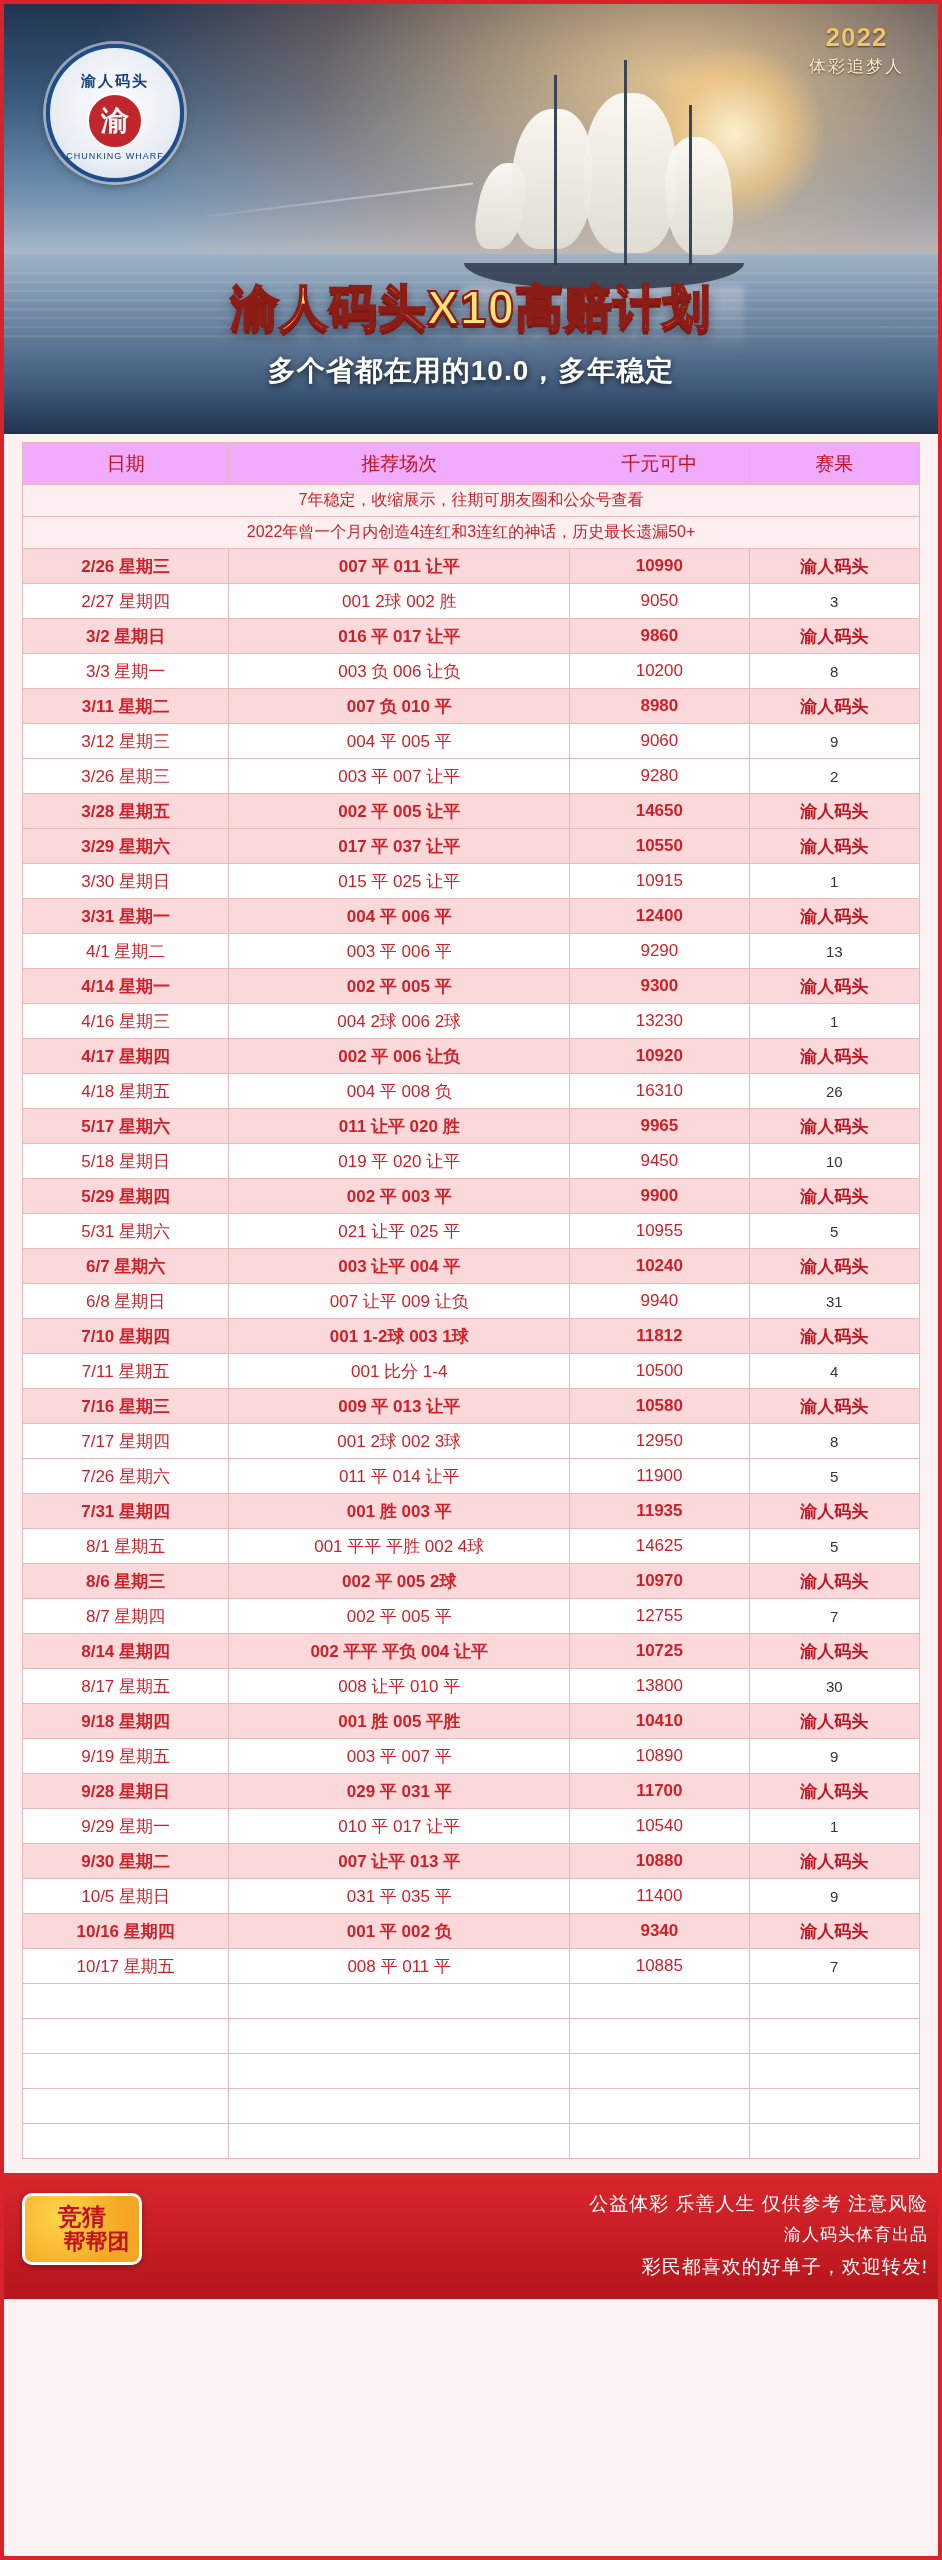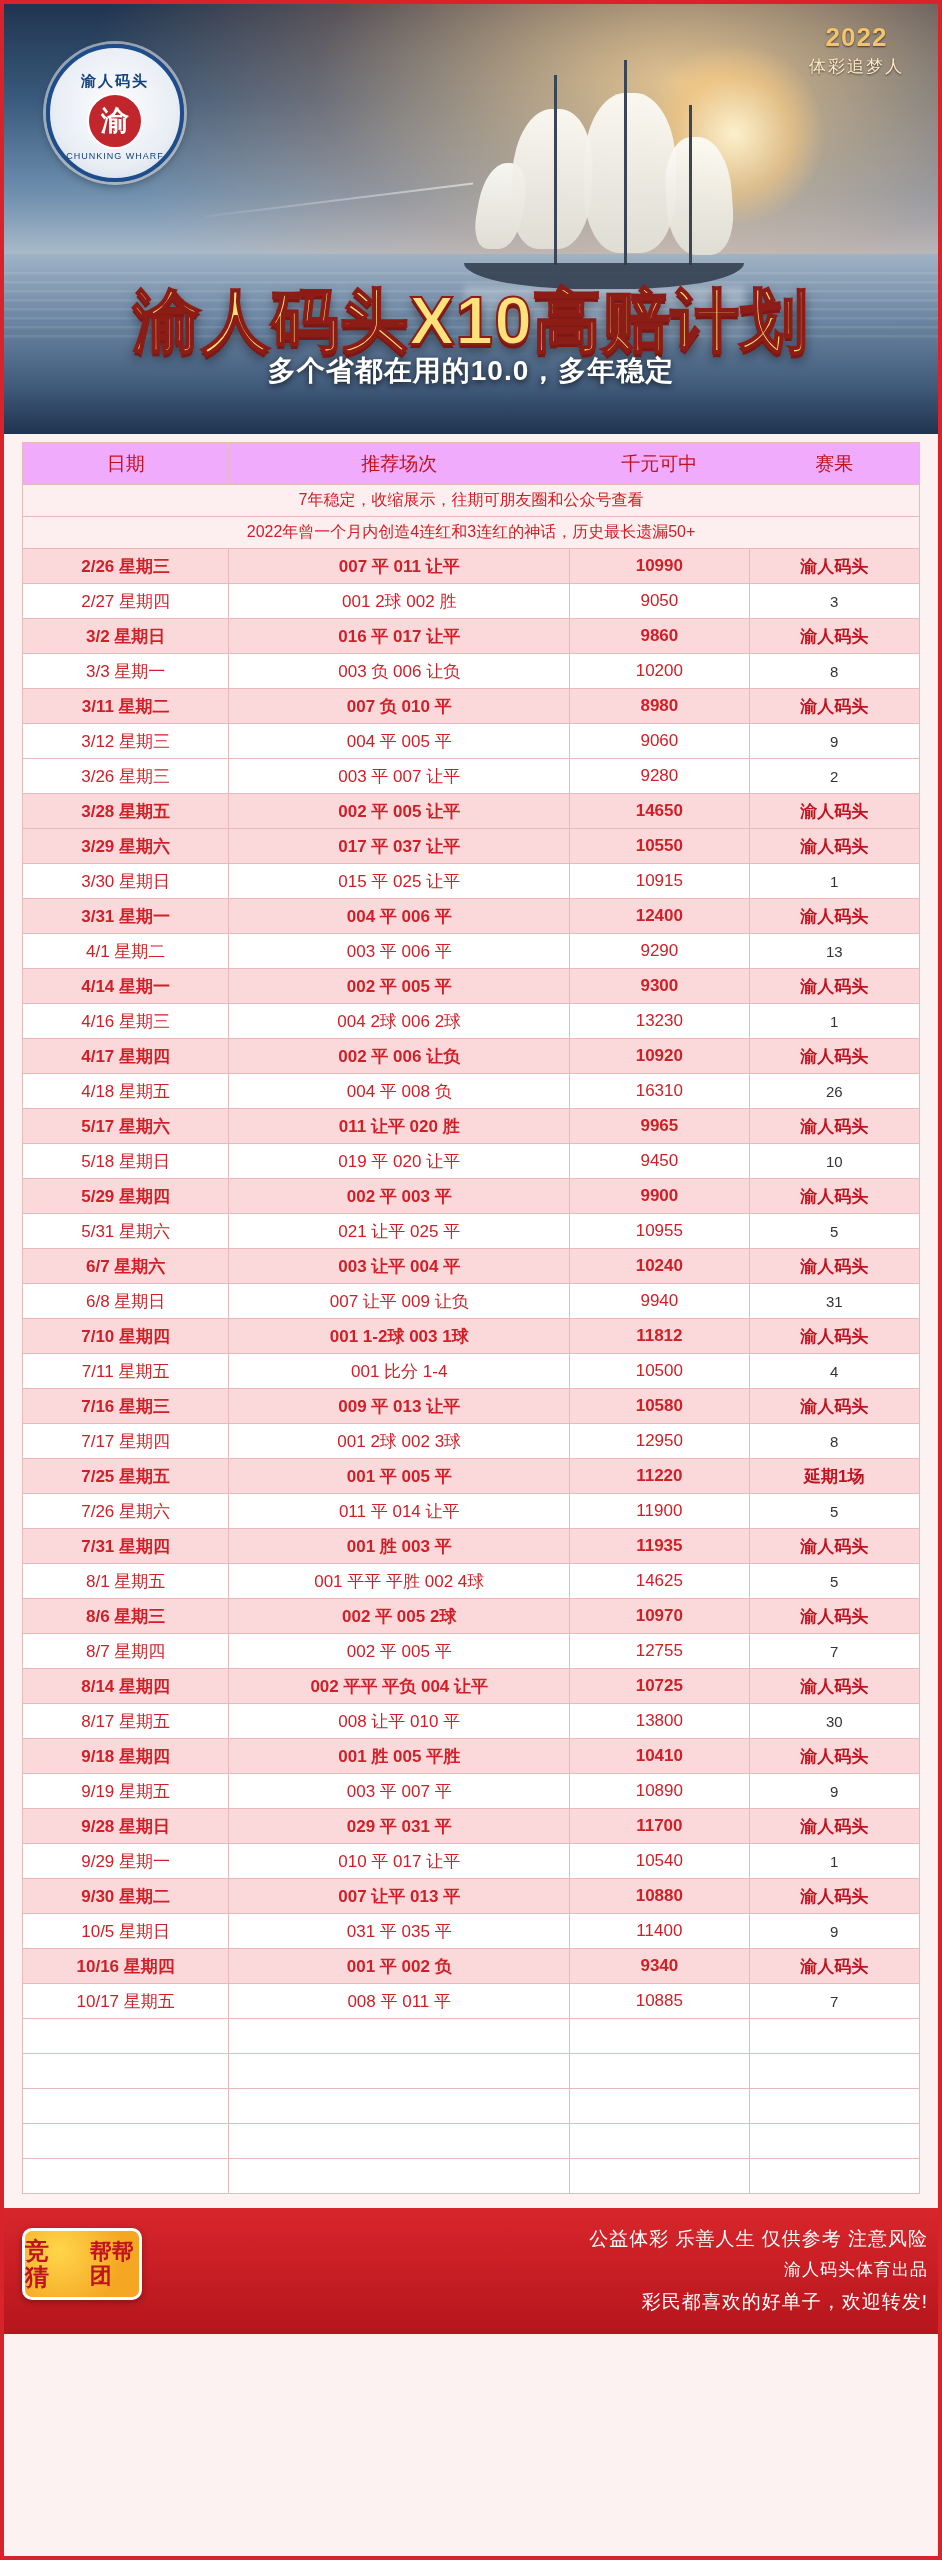--- a/index.html
+++ b/index.html
@@ -110,21 +110,21 @@
     text-shadow: 0 1px 2px rgba(0,0,0,.6);
   }
   .corner-mark .cm-txt{
     font-size:17px; color:#ffe9c6; letter-spacing:2px; margin-top:2px;
     text-shadow: 0 1px 2px rgba(0,0,0,.6);
   }
 
   
   .hero-title{
     position:absolute; left:0; right:0; top:272px; text-align:center;
-    font-size:68px; font-weight:bold; letter-spacing:1px;
+    font-size:48px; font-weight:bold; letter-spacing:1px;
     color:#ffe27a;
     -webkit-text-stroke: 2px #8c1c16;
     text-shadow: 0 4px 0 #7c1713, 0 6px 12px rgba(0,0,0,.55);
   }
   .hero-sub{
     position:absolute; left:0; right:0; top:348px; text-align:center;
     font-size:28px; font-weight:bold; color:#ffffff;
     text-shadow: 0 2px 6px rgba(0,0,0,.75);
     letter-spacing:1px;
   }
@@ -175,21 +175,21 @@
     background: linear-gradient(to bottom,#d8262c,#b5161c);
     padding:14px 10px 16px 10px;
     position:relative;
     min-height:110px;
   }
   .footer-badge{
     position:absolute; left:18px; top:20px; width:120px; height:72px;
     background: radial-gradient(circle at 30% 30%, #ffd54a, #f5a623 70%);
     border-radius:10px;
     border:3px solid #fff;
-    display:flex; flex-direction:row; align-items:center; justify-content:center;
+    display:flex; flex-direction:column; align-items:center; justify-content:center;
     color:#c1121f; font-weight:bold; line-height:1.1;
     box-shadow: 0 2px 6px rgba(0,0,0,.3);
   }
   .footer-badge .fb1{ font-size:24px; }
   .footer-badge .fb2{ font-size:22px;margin-left:29px; }
   .footer-lines{
     text-align:right; color:#ffffff;
   }
   .footer-lines .fl{ font-size:19px; line-height:1.75; letter-spacing:1px; }
   .footer-lines .fl.small{ font-size:17px; }
@@ -404,26 +404,20 @@
             <td class="match">009 平 013 让平</td>
             <td class="odds">10580</td>
             <td class="res">渝人码头</td>
           </tr>
           <tr class="miss">
             <td class="date">7/17 星期四</td>
             <td class="match">001 2球 002 3球</td>
             <td class="odds">12950</td>
             <td class="res">8</td>
           </tr>
-          <tr class="hit">
-            <td class="date">7/25 星期五</td>
-            <td class="match">001 平 005 平</td>
-            <td class="odds">11220</td>
-            <td class="res">延期1场</td>
-          </tr>
           <tr class="miss">
             <td class="date">7/26 星期六</td>
             <td class="match">011 平 014 让平</td>
             <td class="odds">11900</td>
             <td class="res">5</td>
           </tr>
           <tr class="hit">
             <td class="date">7/31 星期四</td>
             <td class="match">001 胜 003 平</td>
             <td class="odds">11935</td>

